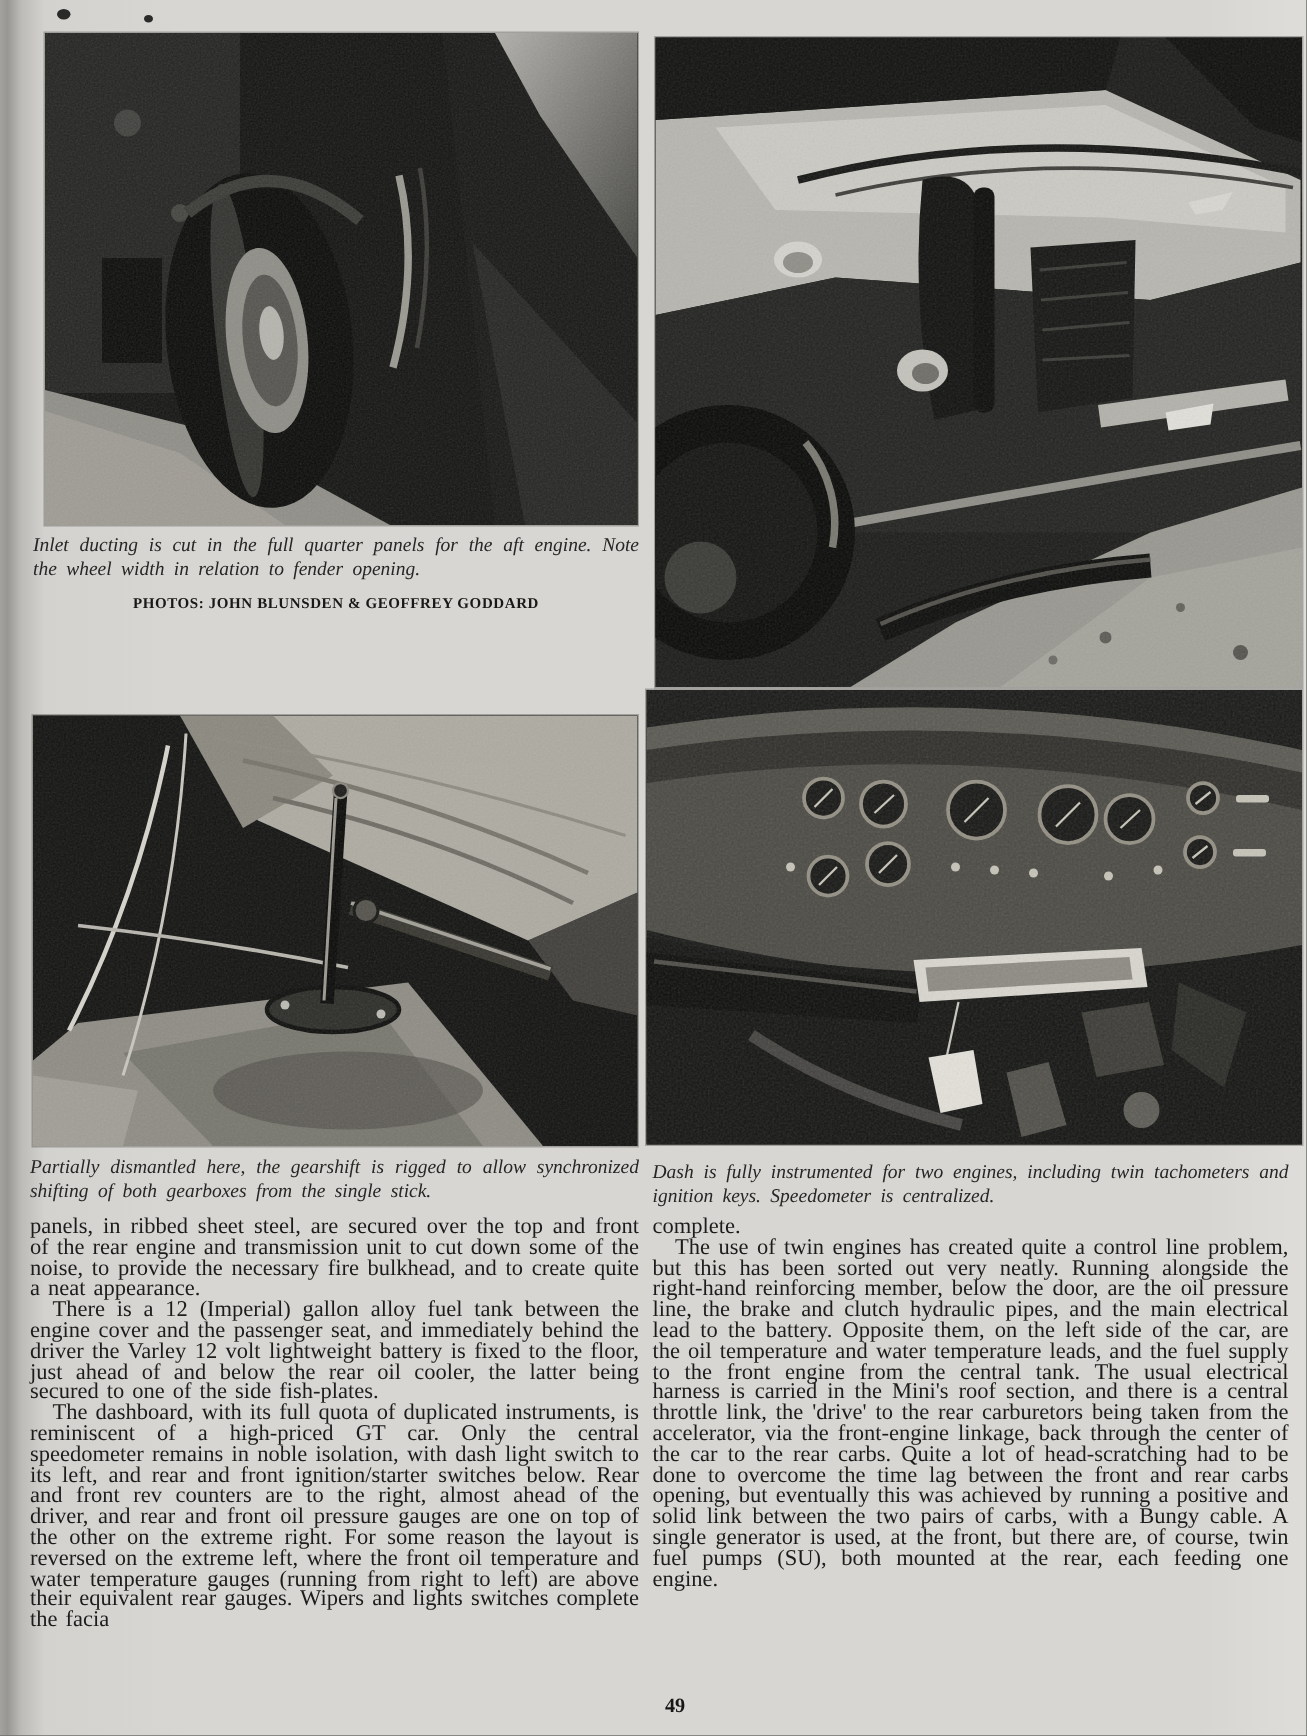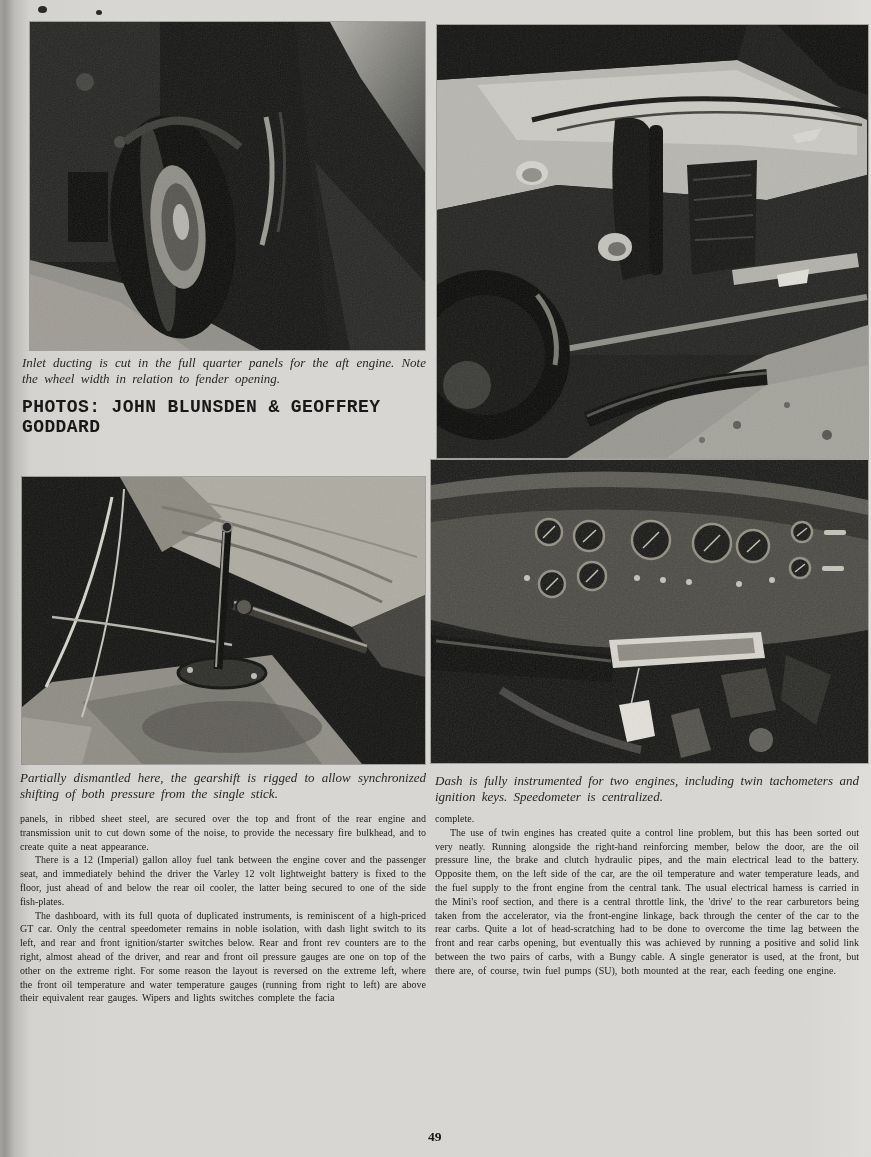--- a/index.html
+++ b/index.html
@@ -8,27 +8,27 @@
     background:linear-gradient(90deg,#a3a29e 0px,#989793 5px,#bcbbb7 14px,#d3d2ce 30px,#d7d6d2 120px,#d7d6d2 92%,#deddd9 100%);
     font-family:"Liberation Serif","DejaVu Serif",serif;color:#1d1d1d;
   }
   .photo{position:absolute;background:#161615;box-shadow:0 0 0 1px rgba(0,0,0,.25);}
   .photo svg{display:block;width:100%;height:100%;}
   .caption{
     position:absolute;font-style:italic;font-size:13px;line-height:16px;
     text-align:justify;word-spacing:3px;color:#262626;font-weight:500;
   }
   .credit{
-    position:absolute;font-family:Liberation Mono, monospace;
-    font-weight:700;font-size:18px;letter-spacing:.4px;color:#181818;
+    position:absolute;font-family:Liberation Serif, serif;
+    font-weight:700;font-size:10px;letter-spacing:.4px;color:#181818;text-align:center;
   }
-  .bodycol{position:absolute;font-size:10px;line-height:13.8px;text-align:justify;word-spacing:1.6px;color:#1c1c1c;}
+  .bodycol{position:absolute;font-size:15px;line-height:13.8px;text-align:justify;word-spacing:1.6px;color:#1c1c1c;}
   .bodycol p{margin:0;}
   .bodycol p.indent{text-indent:15px;}
-  .pageno{position:absolute;top:1129px;left:428px;width:44px;font-weight:700;font-size:13.5px;color:#161616;}
+  .pageno{position:absolute;top:1129px;left:428px;width:44px;text-align:center;font-weight:700;font-size:13.5px;color:#161616;}
   .speck{position:absolute;background:#2a2a28;border-radius:50%;}
 </style>
 </head>
 <body>
 
 <div class="page">
 
   <div class="speck" style="left:38px;top:6px;width:9px;height:7px;"></div>
   <div class="speck" style="left:96px;top:10px;width:6px;height:5px;"></div>
 
@@ -110,21 +110,21 @@
       <line x1="202" y1="55" x2="194" y2="190" stroke="#9a988f" stroke-width="2"></line>
       <circle cx="205" cy="50" r="5" fill="#1c1c1a" stroke="#8a887f" stroke-width="1.5"></circle>
 
       <line x1="212" y1="128" x2="345" y2="172" stroke="#37362f" stroke-width="10"></line>
       <line x1="212" y1="125" x2="345" y2="169" stroke="#a19f96" stroke-width="2.5"></line>
       <circle cx="222" cy="130" r="8" fill="#54524b" stroke="#151513" stroke-width="2"></circle>
       <rect width="403" height="287" filter="url(#gC)" opacity=".15"></rect>
     </svg>
   </figure>
 
-  <div class="caption" style="left:20px;top:770px;width:406px;">Partially dismantled here, the gearshift is rigged to allow synchronized shifting of both pressure from the single stick.</div>
+  <div class="caption" style="left:20px;top:770px;width:406px;">Partially dismantled here, the gearshift is rigged to allow synchronized shifting of both gearboxes from the single stick.</div>
 
   <div class="bodycol" style="left:20px;top:812px;width:406px;height:300px;">
     <p>panels, in ribbed sheet steel, are secured over the top and front of the rear engine and transmission unit to cut down some of the noise, to provide the necessary fire bulkhead, and to create quite a neat appearance.</p>
     <p class="indent">There is a 12 (Imperial) gallon alloy fuel tank between the engine cover and the passenger seat, and immediately behind the driver the Varley 12 volt lightweight battery is fixed to the floor, just ahead of and below the rear oil cooler, the latter being secured to one of the side fish-plates.</p>
     <p class="indent">The dashboard, with its full quota of duplicated instruments, is reminiscent of a high-priced GT car. Only the central speedometer remains in noble isolation, with dash light switch to its left, and rear and front ignition/starter switches below. Rear and front rev counters are to the right, almost ahead of the driver, and rear and front oil pressure gauges are one on top of the other on the extreme right. For some reason the layout is reversed on the extreme left, where the front oil temperature and water temperature gauges (running from right to left) are above their equivalent rear gauges. Wipers and lights switches complete the facia</p>
   </div>
 
   <figure class="photo" style="left:437px;top:25px;width:431px;height:433px;margin:0;">
     <svg viewBox="0 0 431 433" preserveAspectRatio="none" aria-hidden="true">
       <defs>

